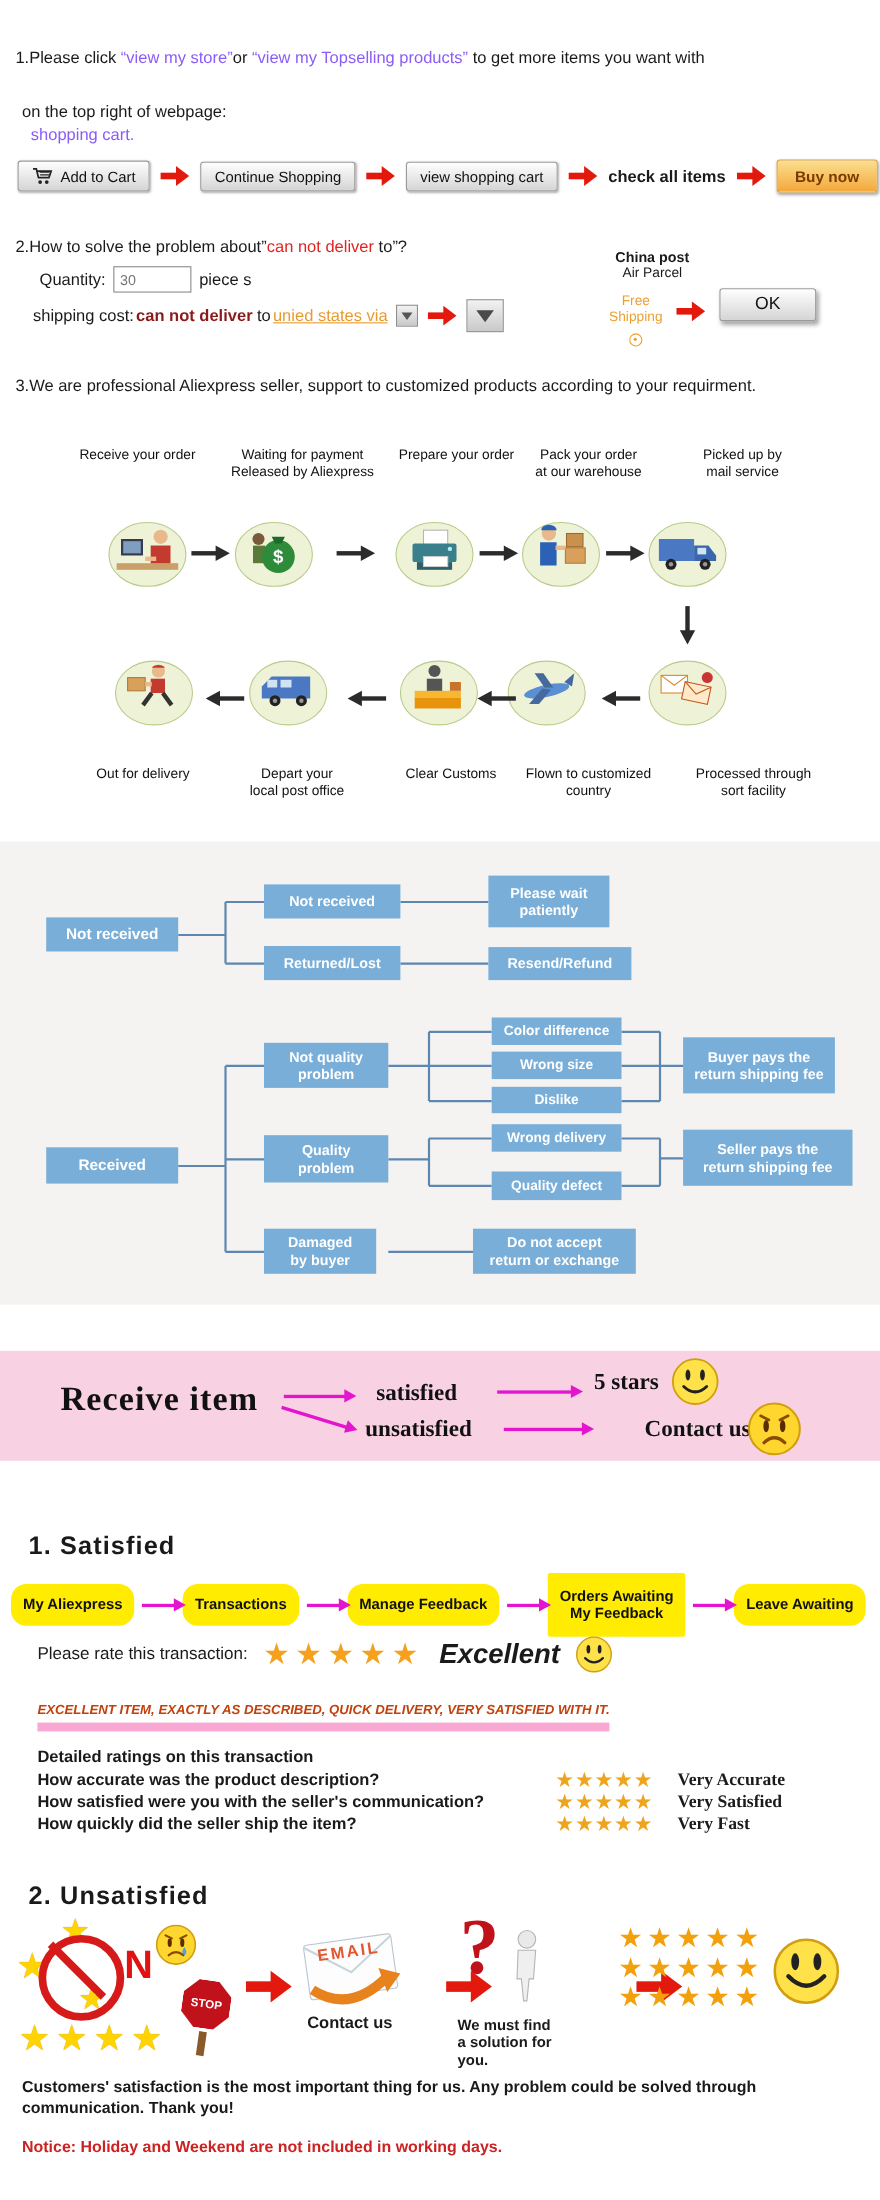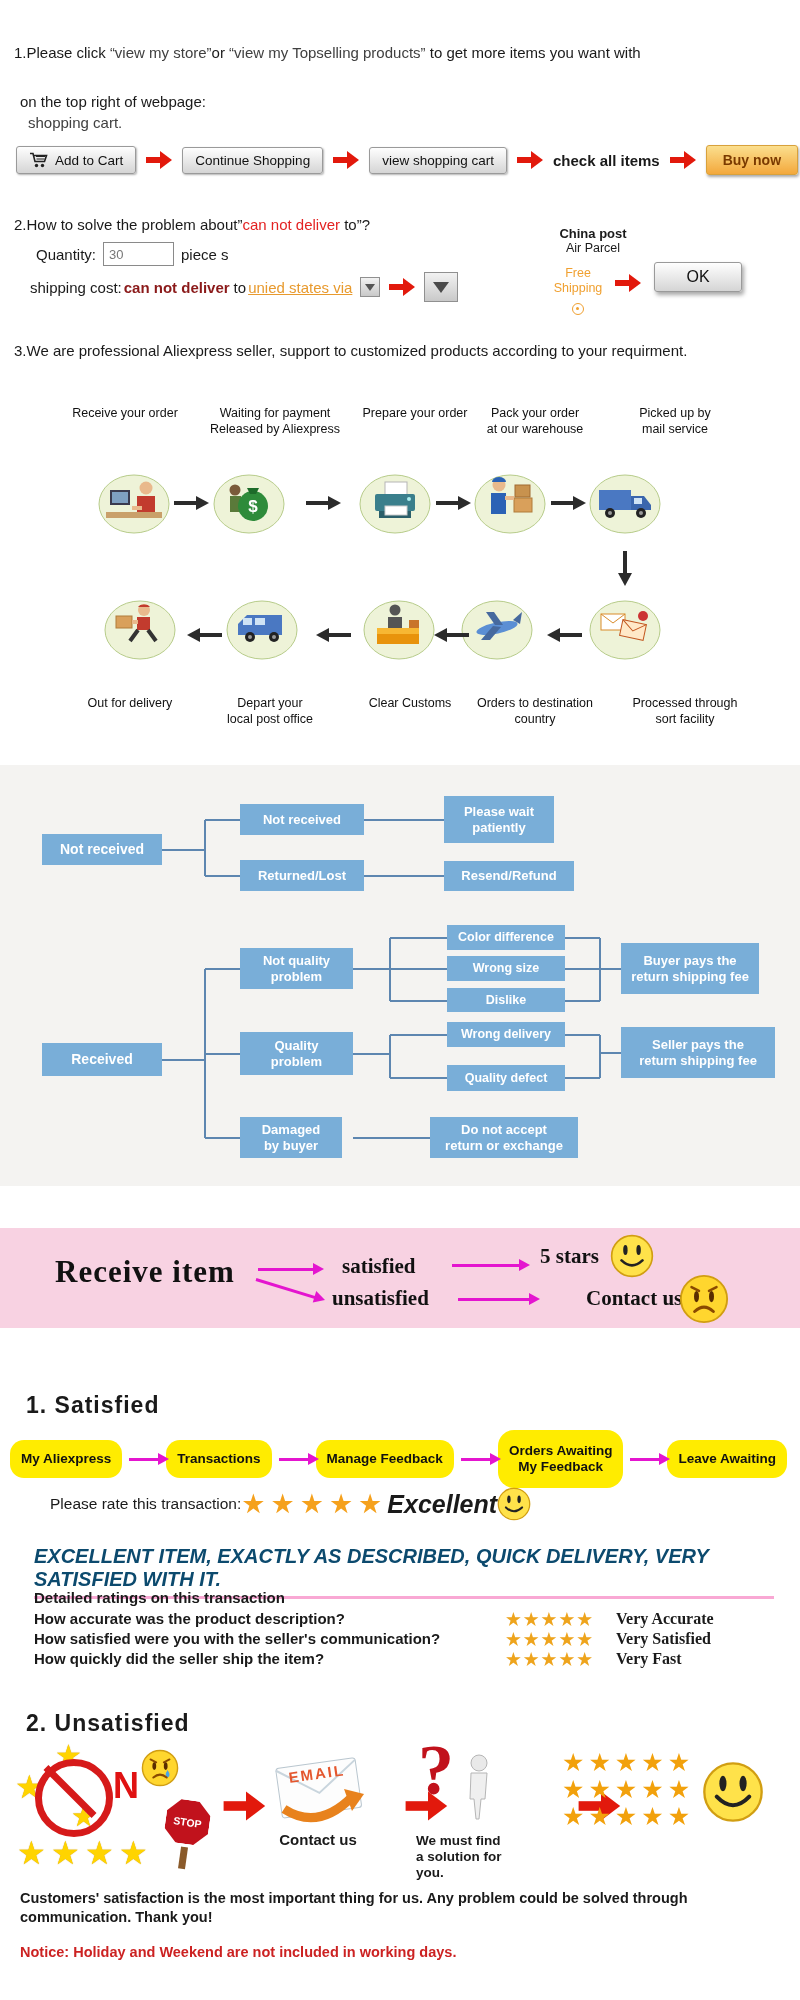--- a/index.html
+++ b/index.html
@@ -1,21 +1,21 @@
 <!DOCTYPE html>
 <html><head>
 <meta charset="utf-8">
 <style>
   html,body{margin:0;padding:0;background:#fff}
   .page{position:relative;width:800px;height:2000px;background:#fff;overflow:hidden;
         font-family:"Liberation Sans",sans-serif;color:#1a1a1a}
   .abs{position:absolute}
   .pre{white-space:pre-line}
   .serif{font-family:"Liberation Serif",serif}
-  .red-link{color:#404040}
+  .red-link{color:#8b5cf6}
   .orange-link{color:#e89a2e;text-decoration:underline;cursor:pointer}
   
   .gbtn{display:inline-flex;align-items:center;gap:6px;background:linear-gradient(#fefefe,#d5d5d5);
         border:1px solid #9a9a9a;border-radius:3px;padding:5px 12px;font-size:13.5px;color:#111;
         box-shadow:1px 1px 2px rgba(0,0,0,.3);font-family:inherit}
   .buy{background:linear-gradient(#fbdf8e,#f3a83c);border:1px solid #d8a13c;color:#7a3a00;
        font-weight:bold;font-size:14px;padding:6px 16px;border-radius:3px;box-shadow:1px 2px 3px rgba(0,0,0,.35)}
   
   .arr-r{position:relative;display:inline-block;width:28px;height:18px;flex:0 0 auto}
   .arr-r::before{content:"";position:absolute;left:1px;top:6px;width:15px;height:6px;background:#e2190c}
@@ -50,27 +50,27 @@
         justify-content:center;text-align:center;white-space:pre-line;line-height:1.18;font-size:13px}
   .fbox.big{font-size:14px}
   .fbox.small{font-size:12.5px}
   
   .banner{position:absolute;left:0;top:1228px;width:800px;height:100px;background:#f8d2e2}
   .btxt{position:absolute;font-family:"Liberation Serif",serif;font-weight:bold;color:#111}
   
   .ybtn{background:#ffec00;border:none;border-radius:14px;padding:0 11px;height:38px;display:inline-flex;
         align-items:center;justify-content:center;font-weight:bold;font-size:13.5px;text-align:center;
         white-space:pre-line;line-height:1.2;color:#111;flex:0 0 auto;font-family:inherit}
-  .ybtn.tall{height:58px;border-radius:16px}
+  .ybtn.tall{height:58px;border-radius:2px}
   .stars-lg{font-size:27px;color:#f5a11d;letter-spacing:5px;line-height:1}
   .stars-sm{font-size:16.5px;color:#eea41d;letter-spacing:3px;line-height:1}
   .stars-grid{font-size:25px;color:#f2a10c;letter-spacing:4px;line-height:27px}
   .star-clu{position:absolute;color:#ffd400;text-shadow:0 0 1px #c89000;line-height:1}
-  .highlight{font-size:20px;font-weight:bold;font-style:italic;color:#0c4a6e;
-             border-bottom:3px solid #f9a8d4;padding-bottom:5px;display:inline-block}
+  .highlight{font-size:12px;font-weight:bold;font-style:italic;color:#c2410c;
+             border-bottom:8px solid #f9a8d4;padding-bottom:5px;display:inline-block}
   .qrow{position:relative;height:20px;font-size:15px;font-weight:bold}
   .qans{font-family:Liberation Serif, serif;font-weight:bold;font-size:16px}
   
   .noSign{position:absolute;width:64px;height:64px;border:7px solid #d61a1a;border-radius:50%}
   .noSign::after{content:"";position:absolute;left:-6px;top:22px;width:68px;height:7px;background:#d61a1a;transform:rotate(45deg)}
   .oct-w{width:50px;height:50px;background:#fff;clip-path:polygon(30% 0,70% 0,100% 30%,100% 70%,70% 100%,30% 100%,0 70%,0 30%);
          display:flex;align-items:center;justify-content:center}
   .oct-r{width:44px;height:44px;background:#c1121c;clip-path:polygon(30% 0,70% 0,100% 30%,100% 70%,70% 100%,30% 100%,0 70%,0 30%);
          display:flex;align-items:center;justify-content:center;color:#fff;font-weight:bold;font-size:10.5px}
   .pole{width:7px;height:22px;background:#8a5a2a;margin:0 auto}
@@ -284,21 +284,21 @@
 
     <span class="farr left" style="top:228px;left:186px"></span>
     <span class="farr left" style="top:228px;left:315px"></span>
     <span class="farr left" style="top:228px;left:433px"></span>
     <span class="farr left" style="top:228px;left:546px"></span>
 
     <div class="plabel pre" style="top:296px;left:65px;width:130px">Out for delivery</div>
     <div class="plabel pre" style="top:296px;left:200px;width:140px">Depart your
 local post office</div>
     <div class="plabel pre" style="top:296px;left:345px;width:130px">Clear Customs</div>
-    <div class="plabel pre" style="top:296px;left:460px;width:150px">Orders to destination
+    <div class="plabel pre" style="top:296px;left:460px;width:150px">Flown to customized
 country</div>
     <div class="plabel pre" style="top:296px;left:610px;width:150px">Processed through
 sort facility</div>
   </div>
 
   
   <div class="fc">
     <svg class="abs" style="left:0;top:0" width="800" height="421">
       <g stroke="#5d86b0" stroke-width="2" fill="none">
         <path d="M162 85 H205 M205 55 V111 M205 55 H240 M205 111 H240 M364 55 H444 M364 111 H444"></path>
@@ -375,21 +375,21 @@
     <button class="ybtn">Transactions</button>
     <span class="marr inline"></span>
     <button class="ybtn">Manage Feedback</button>
     <span class="marr inline"></span>
     <button class="ybtn tall">Orders Awaiting
 My Feedback</button>
     <span class="marr inline"></span>
     <button class="ybtn">Leave Awaiting</button>
   </div>
 
-  <div class="abs" style="top:1487px;left:50px;display:flex;align-items:center;">
+  <div class="abs" style="top:1487px;left:34px;display:flex;align-items:center;gap:14px">
     <span style="font-size:15.5px">Please rate this transaction:</span>
     <span class="stars-lg">★★★★★</span>
     <span style="font-size:25px;font-weight:bold;font-style:italic">Excellent</span>
     <span style="display:inline-flex">
       <svg viewBox="0 0 40 40" width="34">
           <circle cx="20" cy="20" r="18.5" fill="#ffe24a" stroke="#d19e12" stroke-width="1.5"></circle>
           <ellipse cx="14" cy="14.5" rx="2" ry="4.5" fill="#222"></ellipse>
           <ellipse cx="26" cy="14.5" rx="2" ry="4.5" fill="#222"></ellipse>
           <path d="M10.5 24 q9.5 9 19 0" stroke="#222" stroke-width="2.4" fill="none" stroke-linecap="round"></path>
         </svg>

